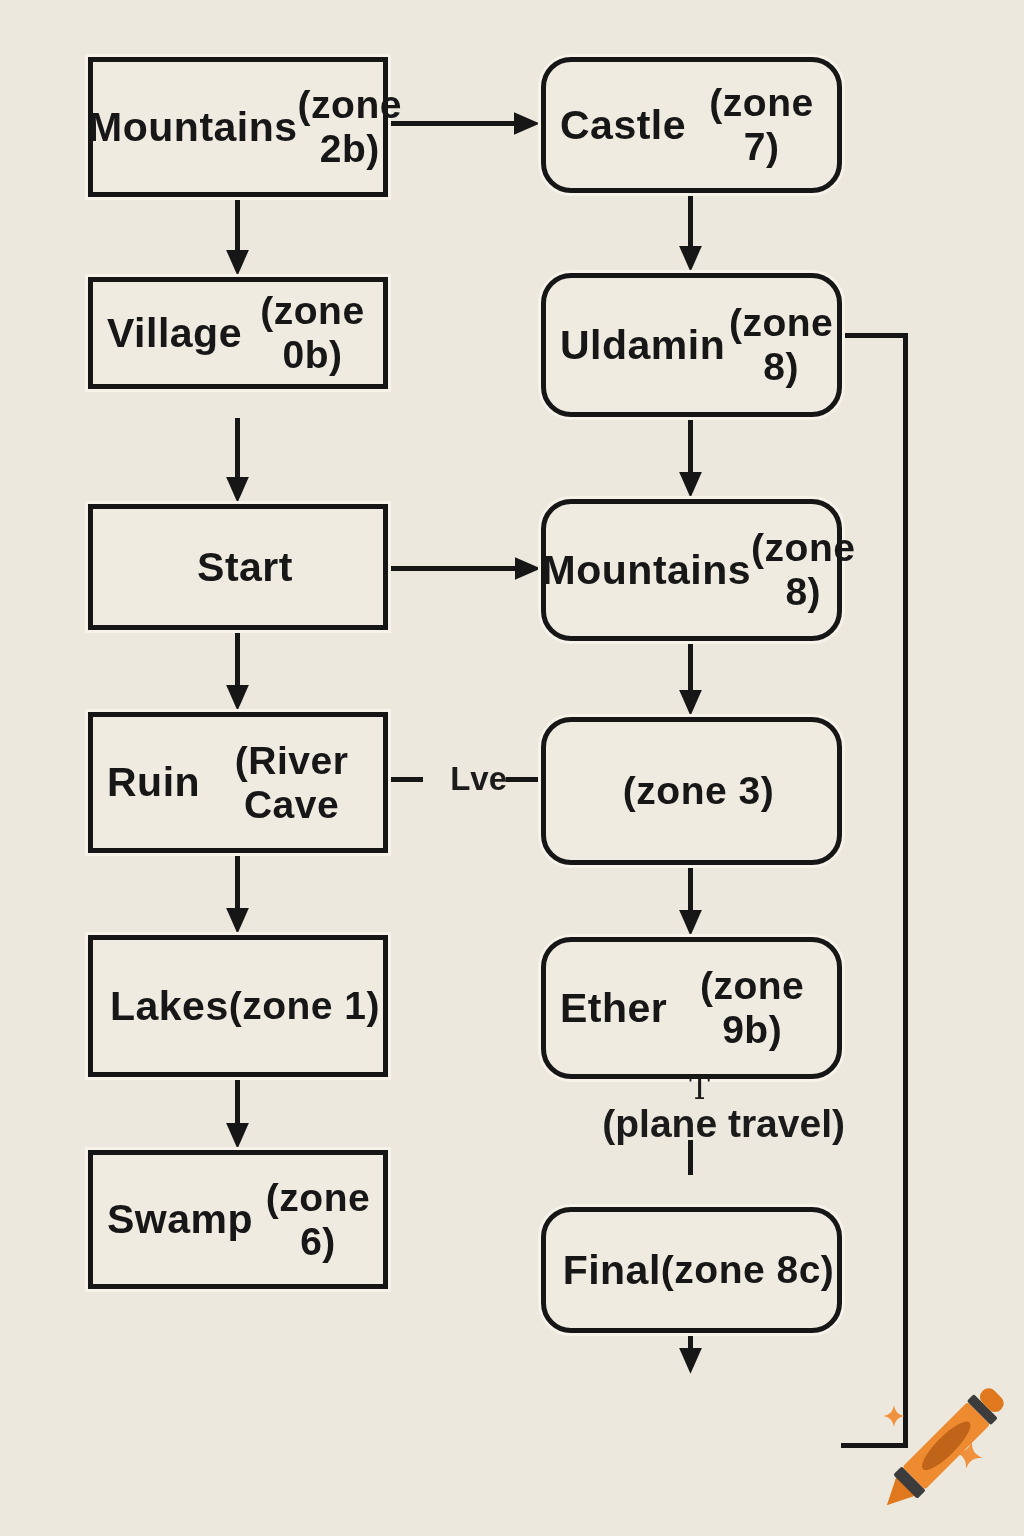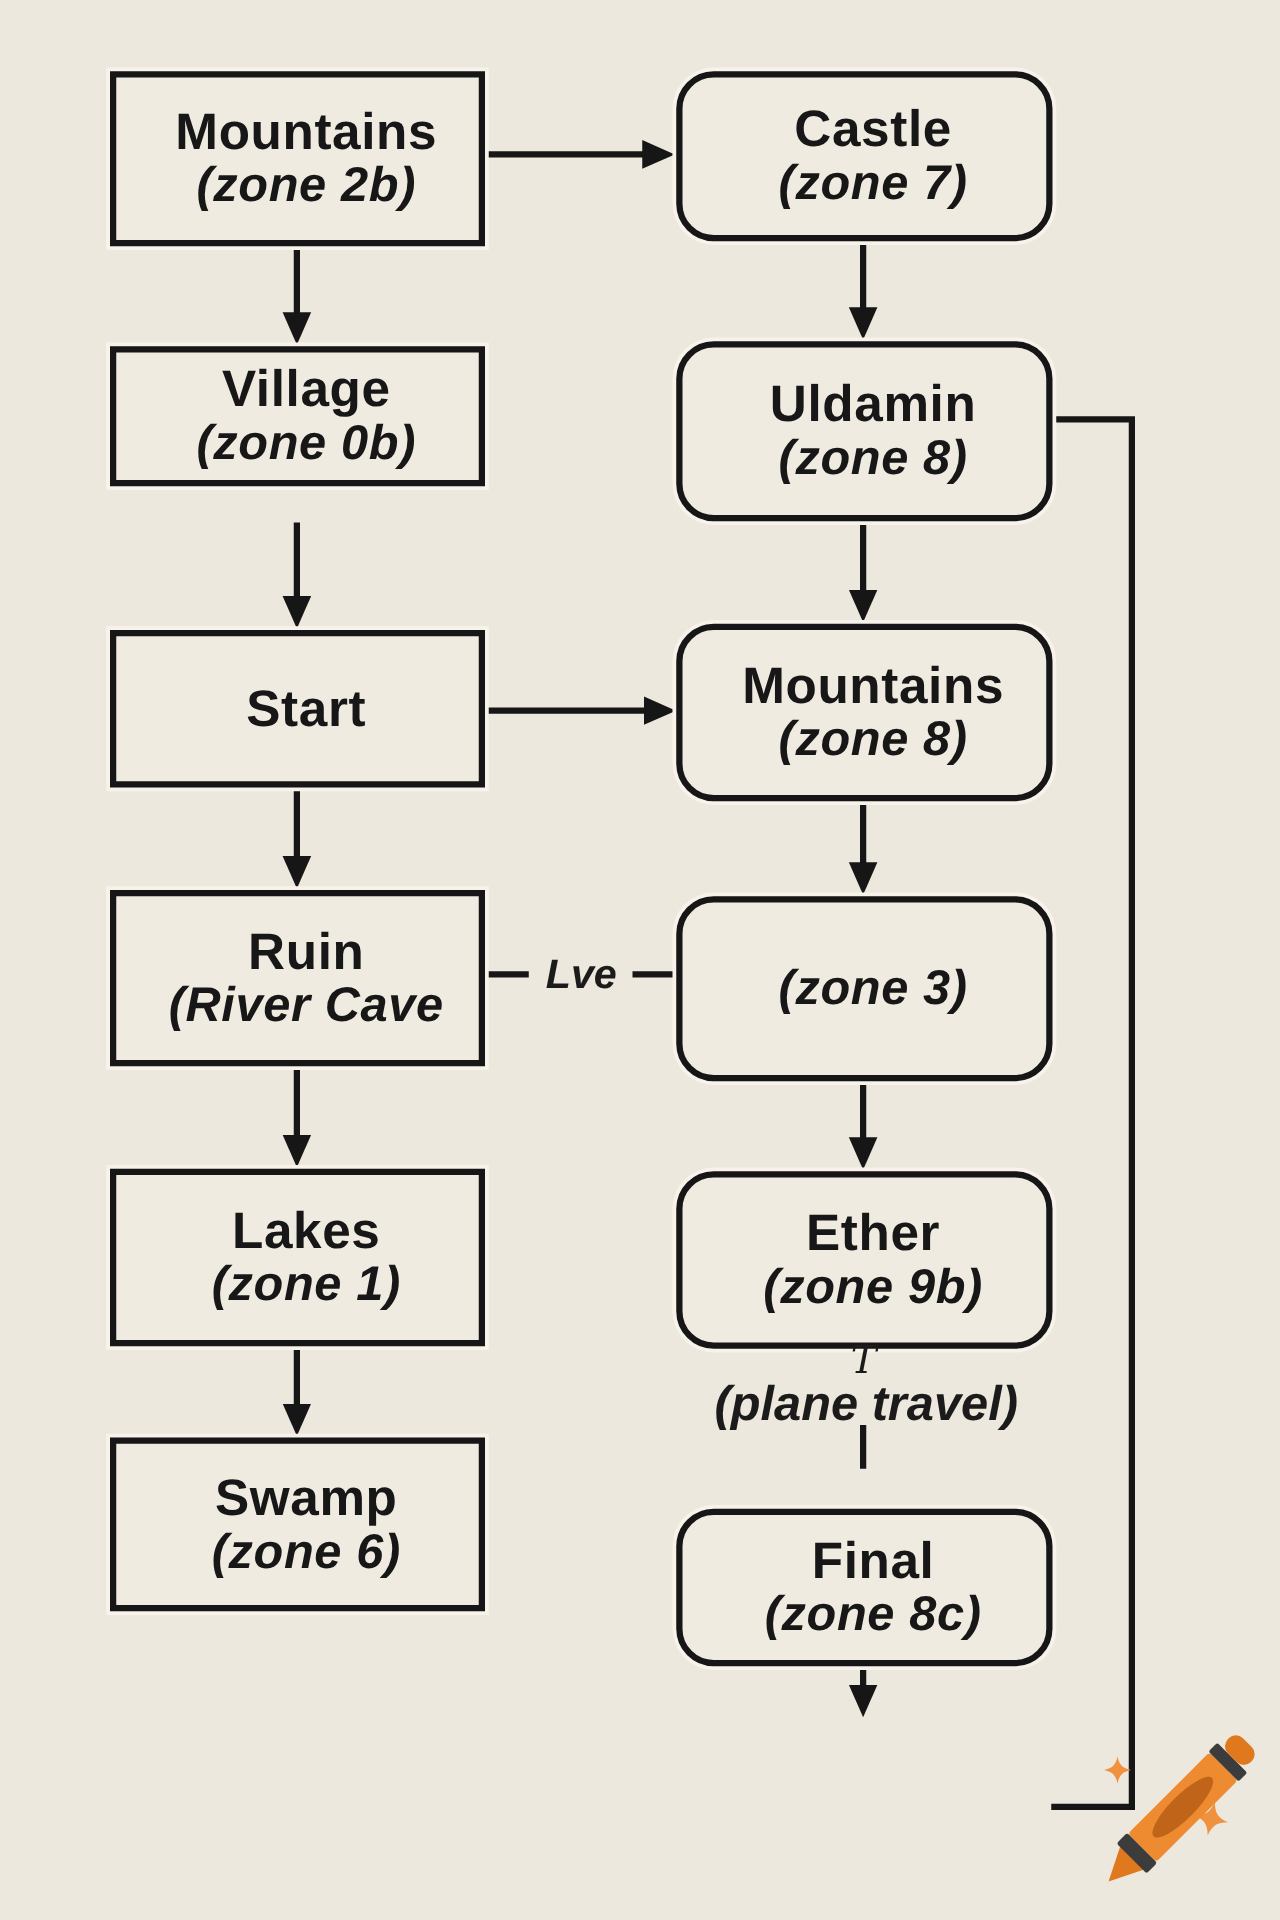--- a/index.html
+++ b/index.html
@@ -10,45 +10,45 @@
     color:#171717;
   }
   #stage{position:absolute;inset:0;width:1024px;height:1536px;}
   svg.layer{position:absolute;left:0;top:0;width:1024px;height:1536px;}
   #edges{z-index:1;}
   #watermark{z-index:4;}
   .node{
     position:absolute;box-sizing:border-box;
     background:#f0ebe1;border:5px solid #161616;
     box-shadow:0 0 0 3px #f7f3ea;
-    display:flex;flex-direction:column;justify-content:center;align-items:center;
+    display:flex;flex-direction:row;justify-content:center;align-items:center;
     text-align:center;z-index:2;padding-left:14px;
   }
   .node .title{font-size:41px;font-weight:bold;line-height:1.08;letter-spacing:.5px;}
-  .node .subtitle{font-size:39px;font-weight:bold;line-height:1.12;letter-spacing:.5px;font-style:italic;}
+  .node .subtitle{font-size:39px;font-weight:bold;line-height:1.12;letter-spacing:.5px;}
   .node .subtitle:empty{display:none;}
   .col-left{left:88px;width:300px;}
   .col-right{left:541px;width:301px;border-radius:30px;}
   
   #n-mountains{top:57px;height:140px;}
   #n-village{top:277px;height:112px;}
   #n-start{top:504px;height:126px;}
   #n-ruin{top:712px;height:141px;align-items:center;}
   #n-lakes{top:935px;height:142px;}
   #n-swamp{top:1150px;height:139px;}
   #n-castle{top:57px;height:136px;}
   #n-uldamin{top:273px;height:144px;}
   #n-catacombs{top:499px;height:142px;}
   #n-bulwark{top:717px;height:148px;}
   #n-ether{top:937px;height:142px;}
   #n-final{top:1175px;height:126px;margin-top:32px;}
   #n-conclusion{top:1375px;height:137px;}
   .edge-label{
     position:absolute;z-index:3;font-weight:bold;color:#1b1b1b;
-    text-align:center;white-space:nowrap;font-style:italic;
+    text-align:right;white-space:nowrap;
   }
   #lbl-lve{left:423px;top:760px;width:84px;font-size:33px;}
   #lbl-plane{left:541px;top:1102px;width:304px;font-size:39px;}
   #lbl-tick{left:672px;top:1070px;width:38px;font-size:31px;font-family:"DejaVu Serif",serif;font-weight:normal;}
   .stroke{stroke:#161616;stroke-width:5;fill:none;}
 </style>
 </head>
 <body>
 
 <div id="stage">

